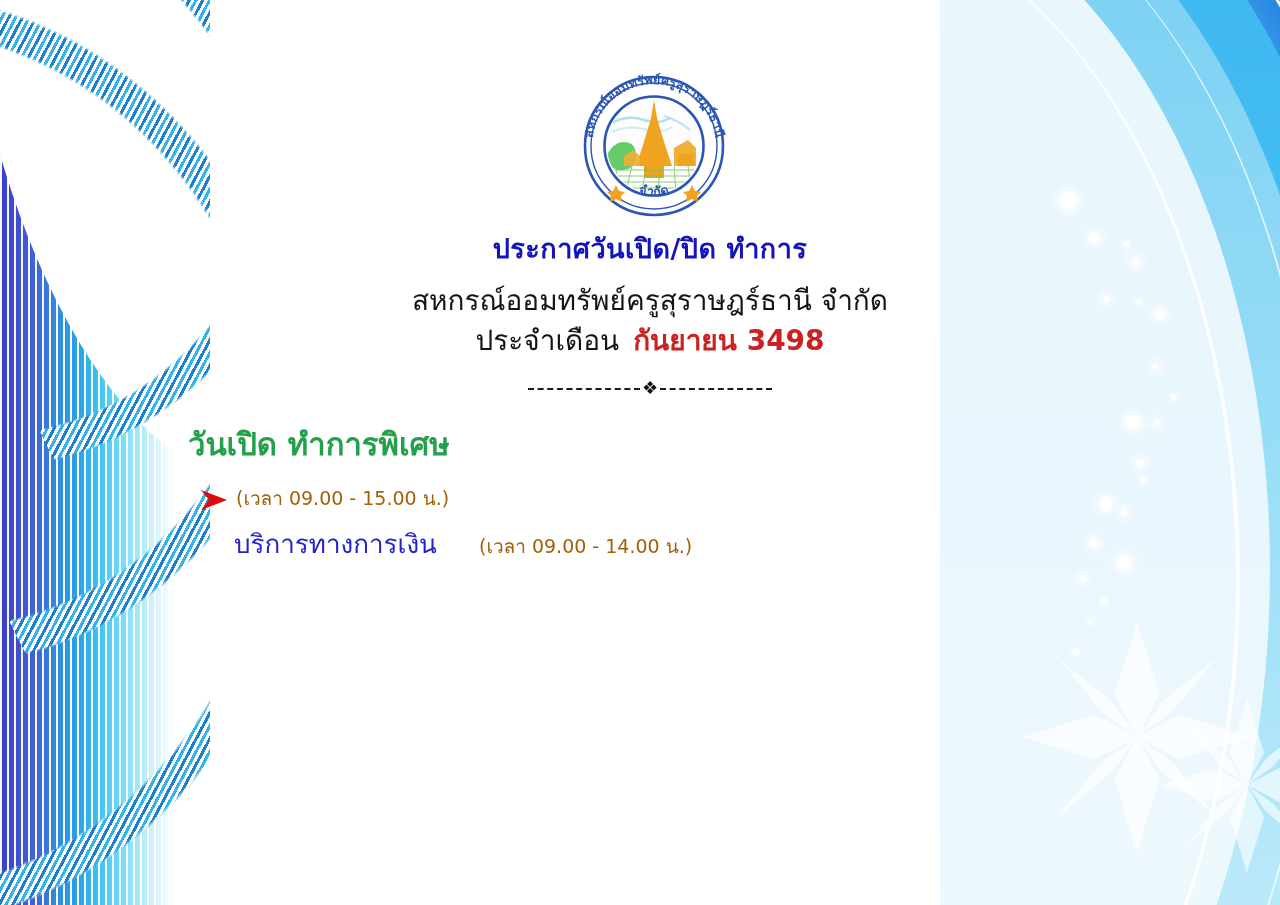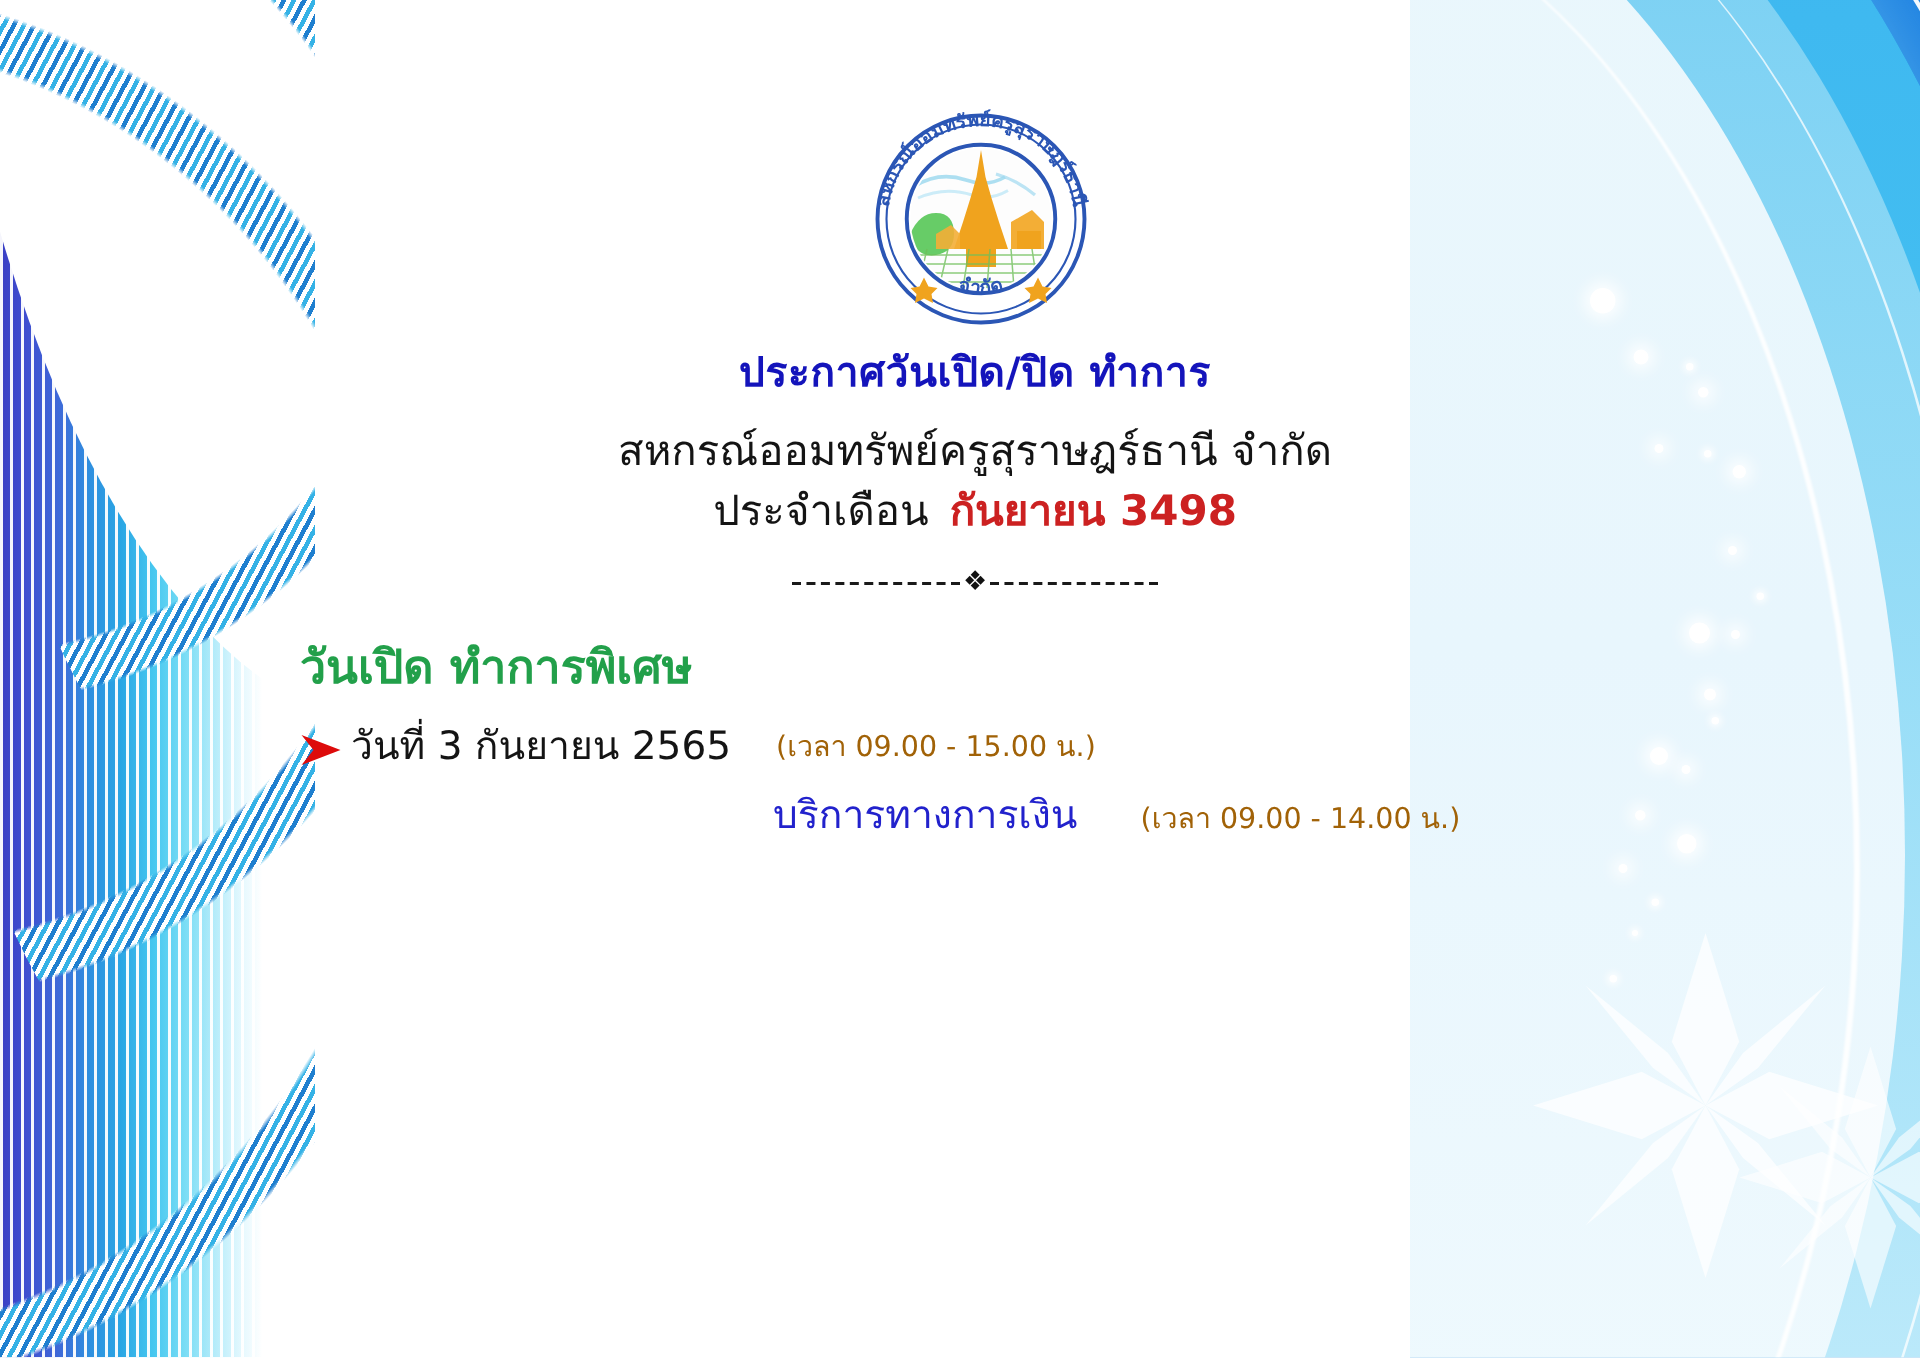--- a/index.html
+++ b/index.html
@@ -224,21 +224,21 @@
     font-size:18px;
     color:#111111;
     line-height:1;
     margin:0 2px;
     transform:translateY(-1px);
   }
 
   
   .section-head{
     position:absolute;
-    left:200px; top:419px;
+    left:188px; top:419px;
     font-size:31px;
     font-weight:bold;
     color:#22a04a;
     white-space:nowrap;
   }
 
   
   .bullet-row{
     position:absolute;
     left:200px; top:481px;
@@ -442,21 +442,20 @@
     </div>
 
     <div class="section-head">วันเปิด ทำการพิเศษ</div>
 
     <div class="bullet-row">
       <span class="arrow-bullet">
         <svg width="28" height="22" viewBox="0 0 28 22" aria-hidden="true">
           <path d="M1 1 L27 11 L1 21 L9 11 Z" fill="#dd0b0b"></path>
         </svg>
       </span>
-      <span class="bullet-date">วันที่  3  กันยายน  2565</span>
       <span class="svc-col">
         <span class="svc-line">
           <span class="svc-time">(เวลา 09.00 - 15.00 น.)</span>
         </span>
         <span class="svc-line">
           <span class="svc-label w2">บริการทางการเงิน</span>
           <span class="svc-time">(เวลา 09.00 - 14.00 น.)</span>
         </span>
       </span>
     </div>

